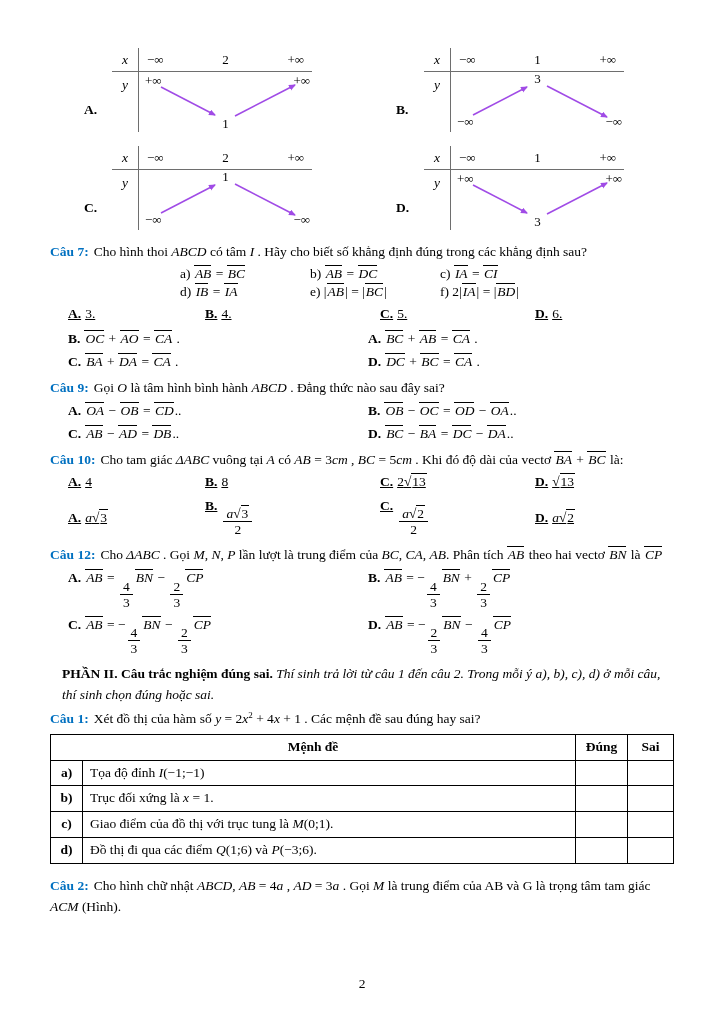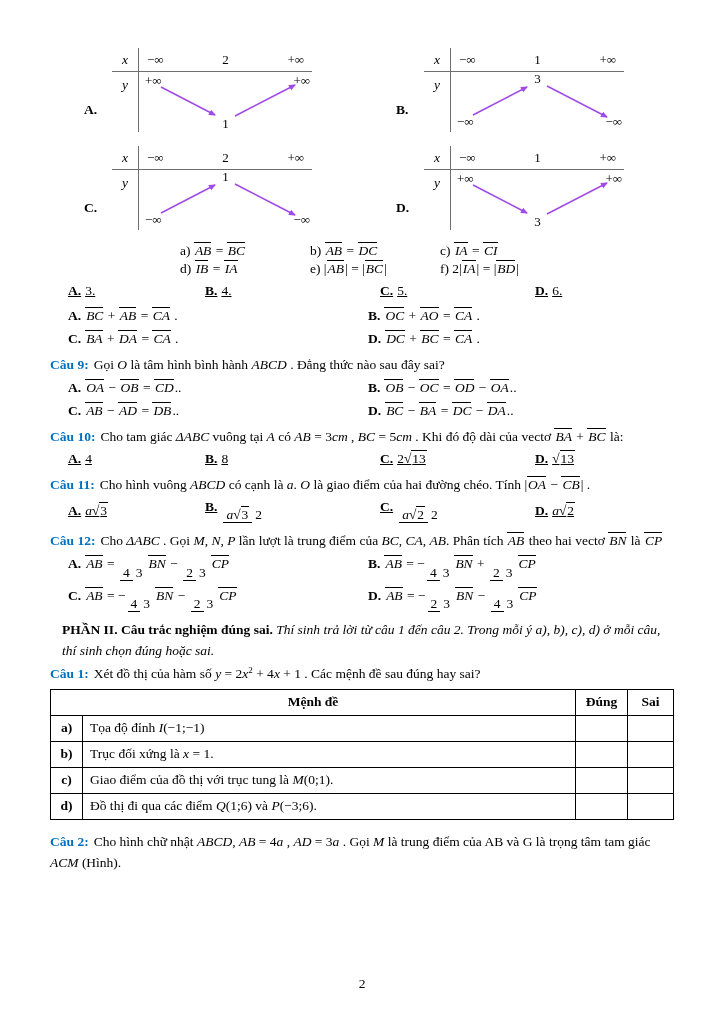--- a/index.html
+++ b/index.html
@@ -43,21 +43,21 @@
   .cols4 { grid-template-columns:137px 175px 155px 1fr;text-decoration:underline; }
   .cols2 { grid-template-columns:300px 1fr; }
 
   
   .math i, .stem i { font-style:italic; }
   .vec { font-style:italic; position:relative; display:inline-block; padding:2px 1px 0; line-height:1.05; }
   .vec::after { content:""; position:absolute; left:0; right:1px; top:0; border-top:1px solid #000; }
   sup { font-size:9px; }
   .sqrt { white-space:nowrap; }
   .sqrt .rad { border-top:1px solid #000; padding:0 1px; }
-  .frac { display:inline-flex; flex-direction:row; text-align:center; vertical-align:-0.62em; line-height:1.12; margin:0 2px; }
+  .frac { display:inline-flex; flex-direction:column; text-align:center; vertical-align:-0.62em; line-height:1.12; margin:0 2px; }
   .frac .num { border-bottom:1px solid #000; padding:0 3px; }
   .frac .den { padding:0 3px; }
 
   
   .part2-head { line-height:1.55; margin:6px 12px 2px; }
   .part2-head b { font-weight:bold; }
   .part2-head i { font-style:italic; }
 
   .tf-table { width:100%; border-collapse:collapse; margin:4px 0 12px; }
   .tf-table th, .tf-table td { border:1px solid #000; padding:3px 7px; line-height:1.4; }
@@ -181,40 +181,41 @@
             <span class="v-mid">3</span>
             <span class="v-right">+∞</span>
           </div>
         </div>
       </div>
     </div>
 
   </div>
 
   <div class="q">
+    <p class="stem"><span class="qlabel">Câu 7:</span><span class="math">Cho hình thoi <i>ABCD</i> có tâm <i>I</i> . Hãy cho biết số khẳng định đúng trong các khẳng định sau?</span></p>
     <div class="subitems">
       <span class="math">a) <span class="vec">AB</span> = <span class="vec">BC</span></span>
       <span class="math">b) <span class="vec">AB</span> = <span class="vec">DC</span></span>
       <span class="math">c) <span class="vec">IA</span> = <span class="vec">CI</span></span>
       <span class="math">d) <span class="vec">IB</span> = <span class="vec">IA</span></span>
       <span class="math">e) |<span class="vec">AB</span>| = |<span class="vec">BC</span>|</span>
       <span class="math">f) 2|<span class="vec">IA</span>| = |<span class="vec">BD</span>|</span>
     </div>
     <div class="options cols4">
       <span><b class="opt-label">A.</b><span class="math">3.</span></span>
       <span><b class="opt-label">B.</b><span class="math">4.</span></span>
       <span><b class="opt-label">C.</b><span class="math">5.</span></span>
       <span><b class="opt-label">D.</b><span class="math">6.</span></span>
     </div>
   </div>
 
   <div class="q">
     <div class="options cols2">
+      <span><b class="opt-label">B.</b><span class="math"><span class="vec">OC</span> + <span class="vec">AO</span> = <span class="vec">CA</span> .</span></span>
       <span><b class="opt-label">A.</b><span class="math"><span class="vec">BC</span> + <span class="vec">AB</span> = <span class="vec">CA</span> .</span></span>
-      <span><b class="opt-label">B.</b><span class="math"><span class="vec">OC</span> + <span class="vec">AO</span> = <span class="vec">CA</span> .</span></span>
       <span><b class="opt-label">C.</b><span class="math"><span class="vec">BA</span> + <span class="vec">DA</span> = <span class="vec">CA</span> .</span></span>
       <span><b class="opt-label">D.</b><span class="math"><span class="vec">DC</span> + <span class="vec">BC</span> = <span class="vec">CA</span> .</span></span>
     </div>
   </div>
 
   <div class="q">
     <p class="stem"><span class="qlabel">Câu 9:</span><span class="math">Gọi <i>O</i> là tâm hình bình hành <i>ABCD</i> . Đẳng thức nào sau đây sai?</span></p>
     <div class="options cols2">
       <span><b class="opt-label">A.</b><span class="math"><span class="vec">OA</span> − <span class="vec">OB</span> = <span class="vec">CD</span>..</span></span>
       <span><b class="opt-label">B.</b><span class="math"><span class="vec">OB</span> − <span class="vec">OC</span> = <span class="vec">OD</span> − <span class="vec">OA</span>..</span></span>
@@ -227,21 +228,20 @@
     <p class="stem"><span class="qlabel">Câu 10:</span><span class="math">Cho tam giác <i>ΔABC</i> vuông tại <i>A</i> có <i>AB</i> = 3<i>cm</i> , <i>BC</i> = 5<i>cm</i> . Khi đó độ dài của vectơ <span class="vec">BA</span> + <span class="vec">BC</span> là:</span></p>
     <div class="options cols4">
       <span><b class="opt-label">A.</b><span class="math">4</span></span>
       <span><b class="opt-label">B.</b><span class="math">8</span></span>
       <span><b class="opt-label">C.</b><span class="math">2<span class="sqrt">√<span class="rad">13</span></span></span></span>
       <span><b class="opt-label">D.</b><span class="math"><span class="sqrt">√<span class="rad">13</span></span></span></span>
     </div>
   </div>
 
   <div class="q">
-    <p class="stem"><span class="qlabel">Câu 11:</span><span class="math">Cho hình vuông <i>ABCD</i> có cạnh là <i>a</i>. <i>O</i> là giao điểm của hai đường chéo. Tính |<span class="vec">OA</span> − <span class="vec">CB</span>| .</span></p>
     <div class="options cols4">
       <span><b class="opt-label">A.</b><span class="math"><i>a</i><span class="sqrt">√<span class="rad">3</span></span></span></span>
       <span><b class="opt-label">B.</b><span class="math"><span class="frac">
               <span class="num"><i>a</i><span class="sqrt">√<span class="rad">3</span></span></span>
               <span class="den">2</span>
             </span></span></span>
       <span><b class="opt-label">C.</b><span class="math"><span class="frac">
               <span class="num"><i>a</i><span class="sqrt">√<span class="rad">2</span></span></span>
               <span class="den">2</span>
             </span></span></span>

